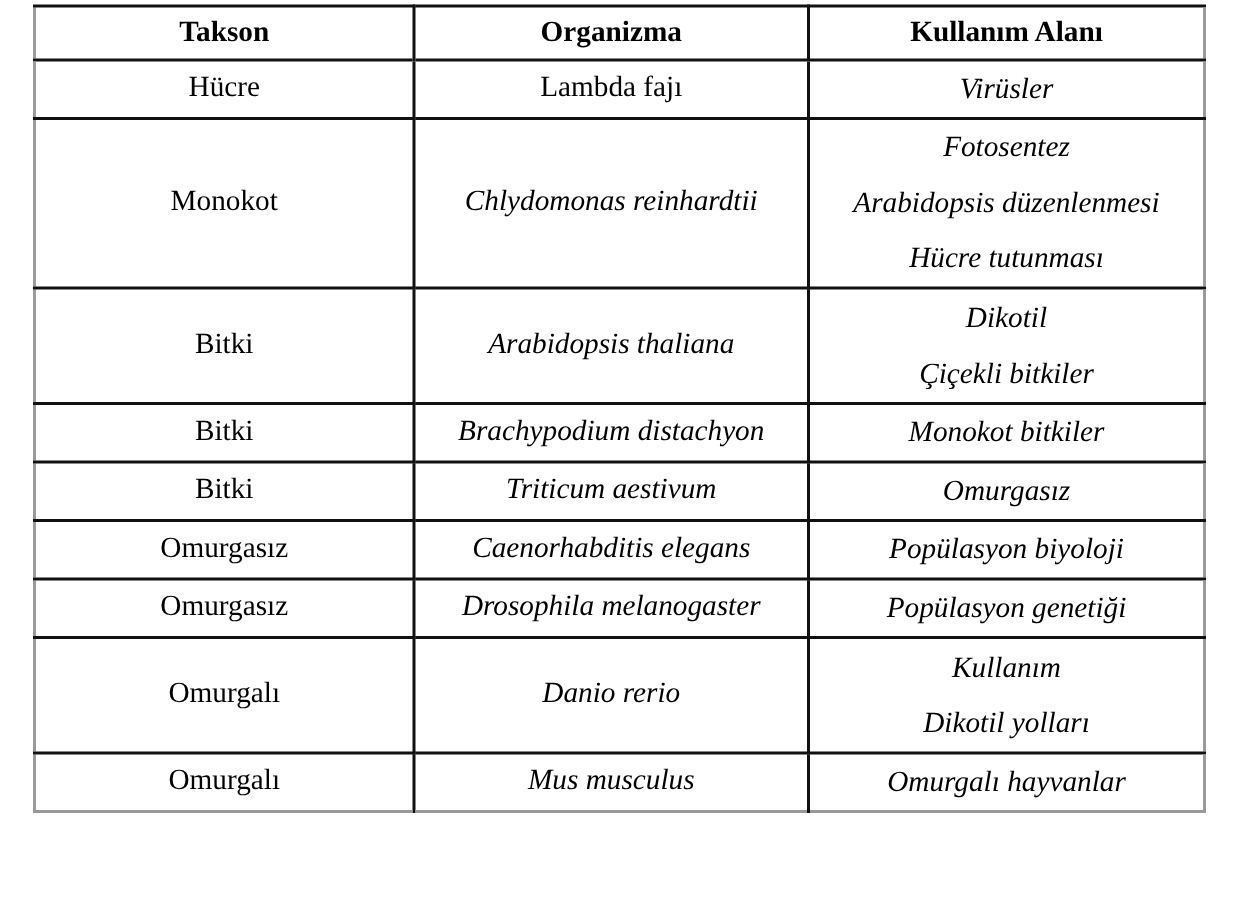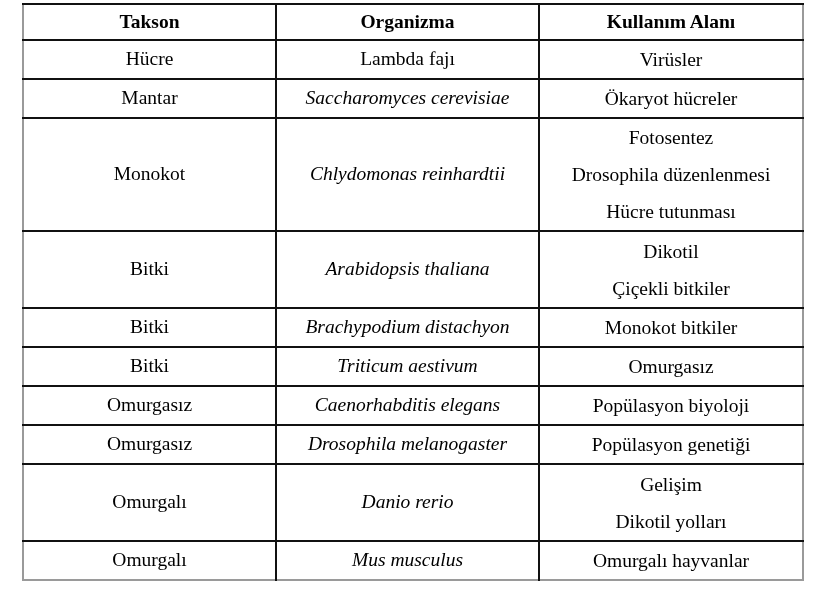--- a/index.html
+++ b/index.html
@@ -78,20 +78,21 @@
   .sci {
     font-style: italic;
   }
 
   .stack {
     display: flex;
     flex-direction: column;
     justify-content: center;
     align-items: center;
     height: 100%;
+    font-style: italic;
   }
   .stack .ln {
     display: block;
     line-height: 37px;
   }
 </style>
 </head>
 <body>
 
 <div class="page">
@@ -112,36 +113,27 @@
       <tbody>
           <tr class="row-1">
             <td>Hücre</td>
             <td><span>Lambda fajı</span></td>
             <td>
               <div class="stack">
                 <span class="ln">Virüsler</span>
               </div>
             </td>
           </tr>
-          <tr class="row-1">
-            <td>Mantar</td>
-            <td><span class="sci">Saccharomyces cerevisiae</span></td>
-            <td>
-              <div class="stack">
-                <span class="ln">Ökaryot hücreler</span>
-              </div>
-            </td>
-          </tr>
           <tr class="row-3">
             <td>Monokot</td>
             <td><span class="sci">Chlydomonas reinhardtii</span></td>
             <td>
               <div class="stack">
                 <span class="ln">Fotosentez</span>
-                <span class="ln">Drosophila düzenlenmesi</span>
+                <span class="ln">Arabidopsis düzenlenmesi</span>
                 <span class="ln">Hücre tutunması</span>
               </div>
             </td>
           </tr>
           <tr class="row-2">
             <td>Bitki</td>
             <td><span class="sci">Arabidopsis thaliana</span></td>
             <td>
               <div class="stack">
                 <span class="ln">Dikotil</span>
@@ -183,21 +175,21 @@
               <div class="stack">
                 <span class="ln">Popülasyon genetiği</span>
               </div>
             </td>
           </tr>
           <tr class="row-2">
             <td>Omurgalı</td>
             <td><span class="sci">Danio rerio</span></td>
             <td>
               <div class="stack">
-                <span class="ln">Gelişim</span>
+                <span class="ln">Kullanım</span>
                 <span class="ln">Dikotil yolları</span>
               </div>
             </td>
           </tr>
           <tr class="row-1">
             <td>Omurgalı</td>
             <td><span class="sci">Mus musculus</span></td>
             <td>
               <div class="stack">
                 <span class="ln">Omurgalı hayvanlar</span>

